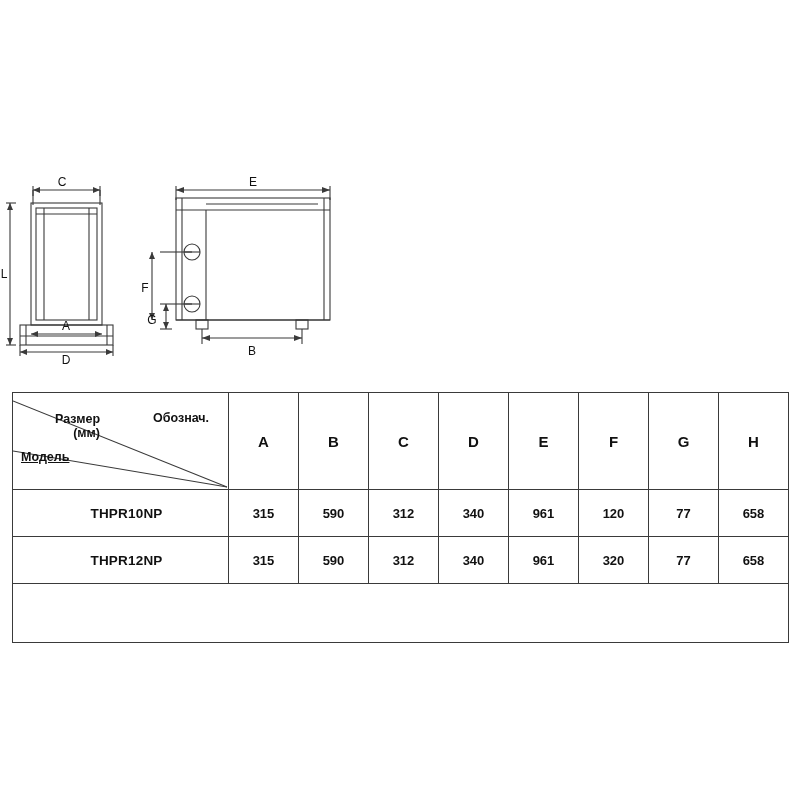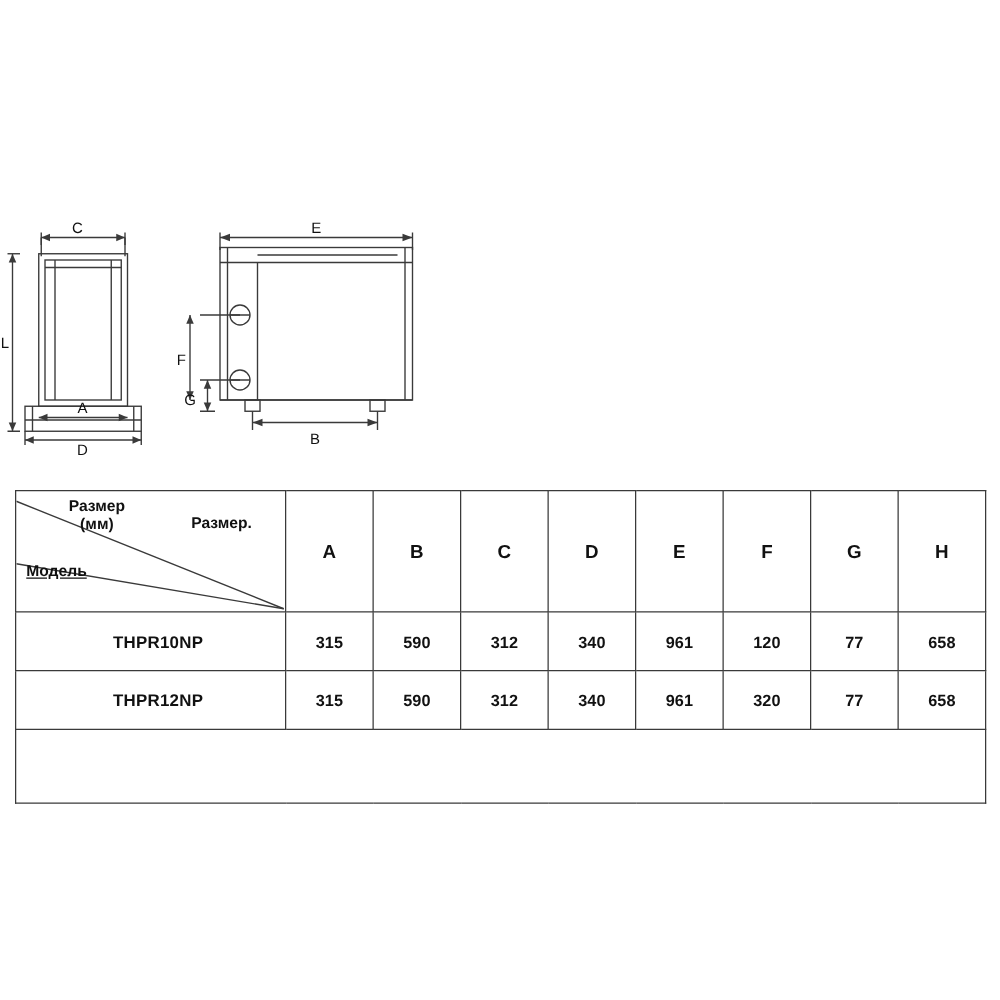--- a/index.html
+++ b/index.html
@@ -68,21 +68,21 @@
     top: 0;
   }
   .corner-label {
     position: absolute;
     font-size: 12.5px;
     font-weight: bold;
     color: #111;
     white-space: nowrap;
     line-height: 1.15;
   }
-  .corner-razmer { left: 42px; top: 5px; text-align: center; }
+  .corner-razmer { left: 42px; top: 19px; text-align: right; }
   .corner-oboz { left: 140px; top: 18px; }
   .corner-model { left: 8px; top: 57px; text-decoration: underline; }
   tr.spacer-row td {
     height: 58px;
     border-top: 1px solid #3a3a3a;
     border-left: 1px solid #3a3a3a;
     border-right: 1px solid #3a3a3a;
     border-bottom: 1px solid #3a3a3a;
   }
 </style>
@@ -215,21 +215,21 @@
         <tr class="header-row">
       <th class="corner-cell">
         <svg width="216" height="96">
           <line x1="0" y1="8" x2="214" y2="94" stroke="#3a3a3a" stroke-width="1.1"></line>
           <line x1="0" y1="58" x2="214" y2="94" stroke="#3a3a3a" stroke-width="1.1"></line>
         </svg>
         <div class="corner-label corner-razmer">
           <span>Размер</span><br>
           <span>(мм)</span>
         </div>
-        <div class="corner-label corner-oboz">Размер.</div>
+        <div class="corner-label corner-oboz">Обознач.</div>
         <div class="corner-label corner-model">Модель</div>
       </th>
       <th>A</th>
       <th>B</th>
       <th>C</th>
       <th>D</th>
       <th>E</th>
       <th>F</th>
       <th>G</th>
       <th>H</th>

